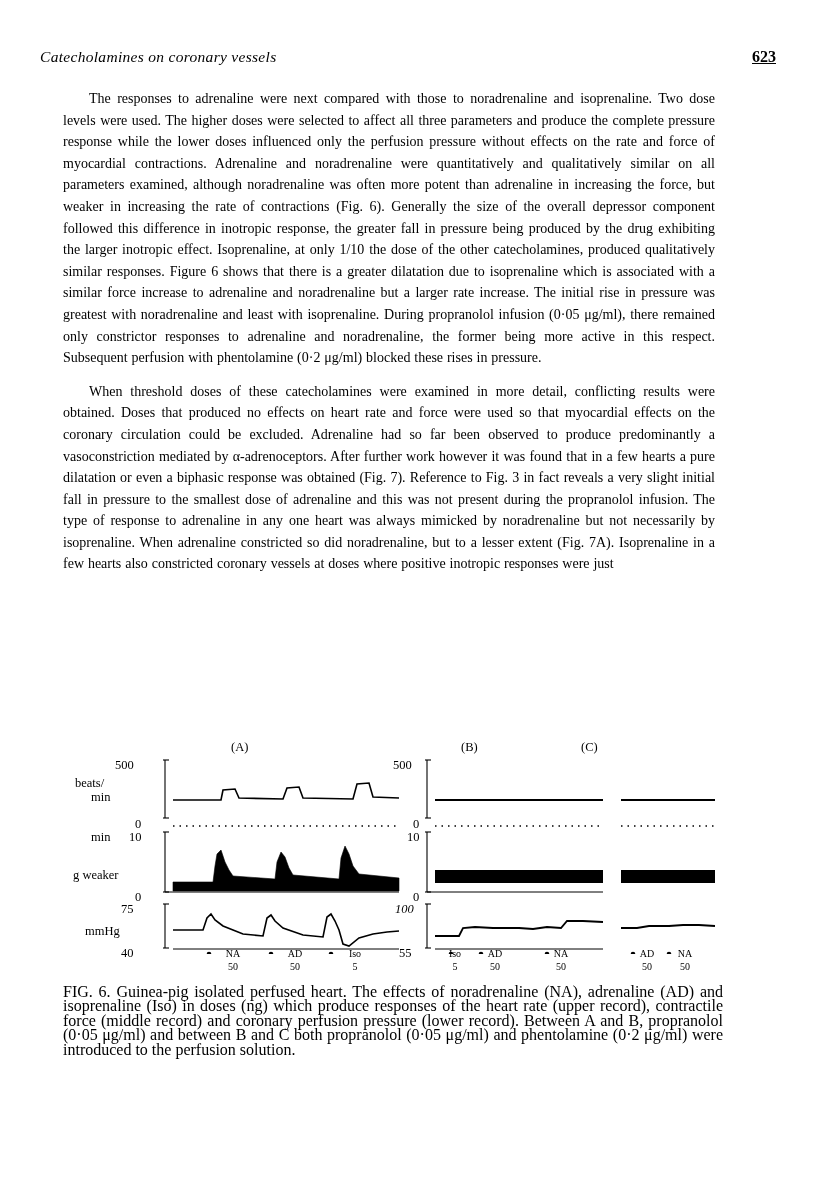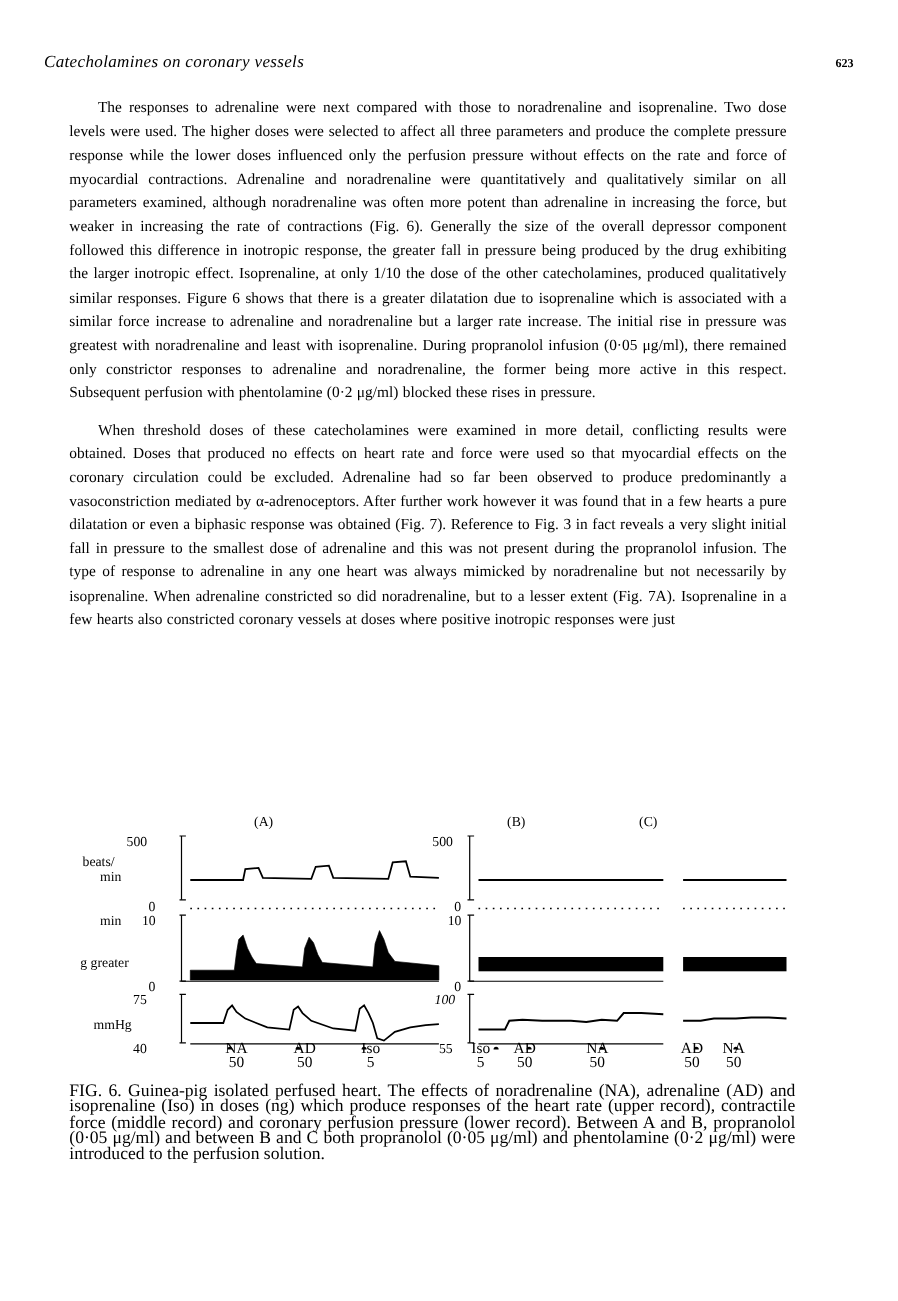--- a/index.html
+++ b/index.html
@@ -30,22 +30,23 @@
     justify-content: space-between;
     align-items: baseline;
     gap: 43px;
   }
   .header-title {
     font-style: italic;
     font-size: 15.5px;
     letter-spacing: 0.3px;
   }
   .header-page {
-    font-size: 11px;
+    font-size: 16px;
     font-weight: bold;
+    text-decoration: underline;
   }
   .body-text {
     position: absolute;
     left: 63px;
     top: 88px;
     width: 652px;
   }
   .para {
     font-size: 14px;
     line-height: 21.6px;
@@ -82,25 +83,25 @@
   .traces {
     position: absolute;
     left: 100px;
     top: 18px;
     width: 560px;
     height: 190px;
   }
   svg.trace-svg { display: block; }
   .dose-labels {
     position: absolute;
-    left: 88px;
+    left: 106px;
     top: 208px;
     width: 570px;
     height: 28px;
-    font-size: 14px;
+    font-size: 10px;
     text-align: center;
   }
   .dose { position: absolute; text-align: center; line-height: 12.5px; }
   .caption {
     position: absolute;
     left: 63px;
     top: 985px;
     width: 660px;
     font-size: 16px;
     line-height: 14.4px;
@@ -133,21 +134,21 @@
       <span class="panel-label" style="left:518px;">(C)</span>
     </div>
 
     <div class="axis-labels">
       <span class="lbl" style="left:52px; top:0px;">500</span>
       <span class="lbl" style="left:12px; top:18px;">beats/</span>
       <span class="lbl" style="left:28px; top:32px;">min</span>
       <span class="lbl" style="left:72px; top:59px;">0</span>
       <span class="lbl" style="left:28px; top:72px;">min</span>
       <span class="lbl" style="left:66px; top:72px;">10</span>
-      <span class="lbl" style="left:10px; top:110px;">g greater</span>
+      <span class="lbl" style="left:10px; top:110px;">g weaker</span>
       <span class="lbl" style="left:72px; top:132px;">0</span>
       <span class="lbl" style="left:58px; top:144px;">75</span>
       <span class="lbl" style="left:22px; top:166px;">mmHg</span>
       <span class="lbl" style="left:58px; top:188px;">40</span>
     </div>
 
     <div class="traces">
       <svg class="trace-svg" width="560" height="196" viewBox="0 0 560 196">
 
         <line x1="2" y1="2" x2="2" y2="60" stroke="#000" stroke-width="1.1"></line>

